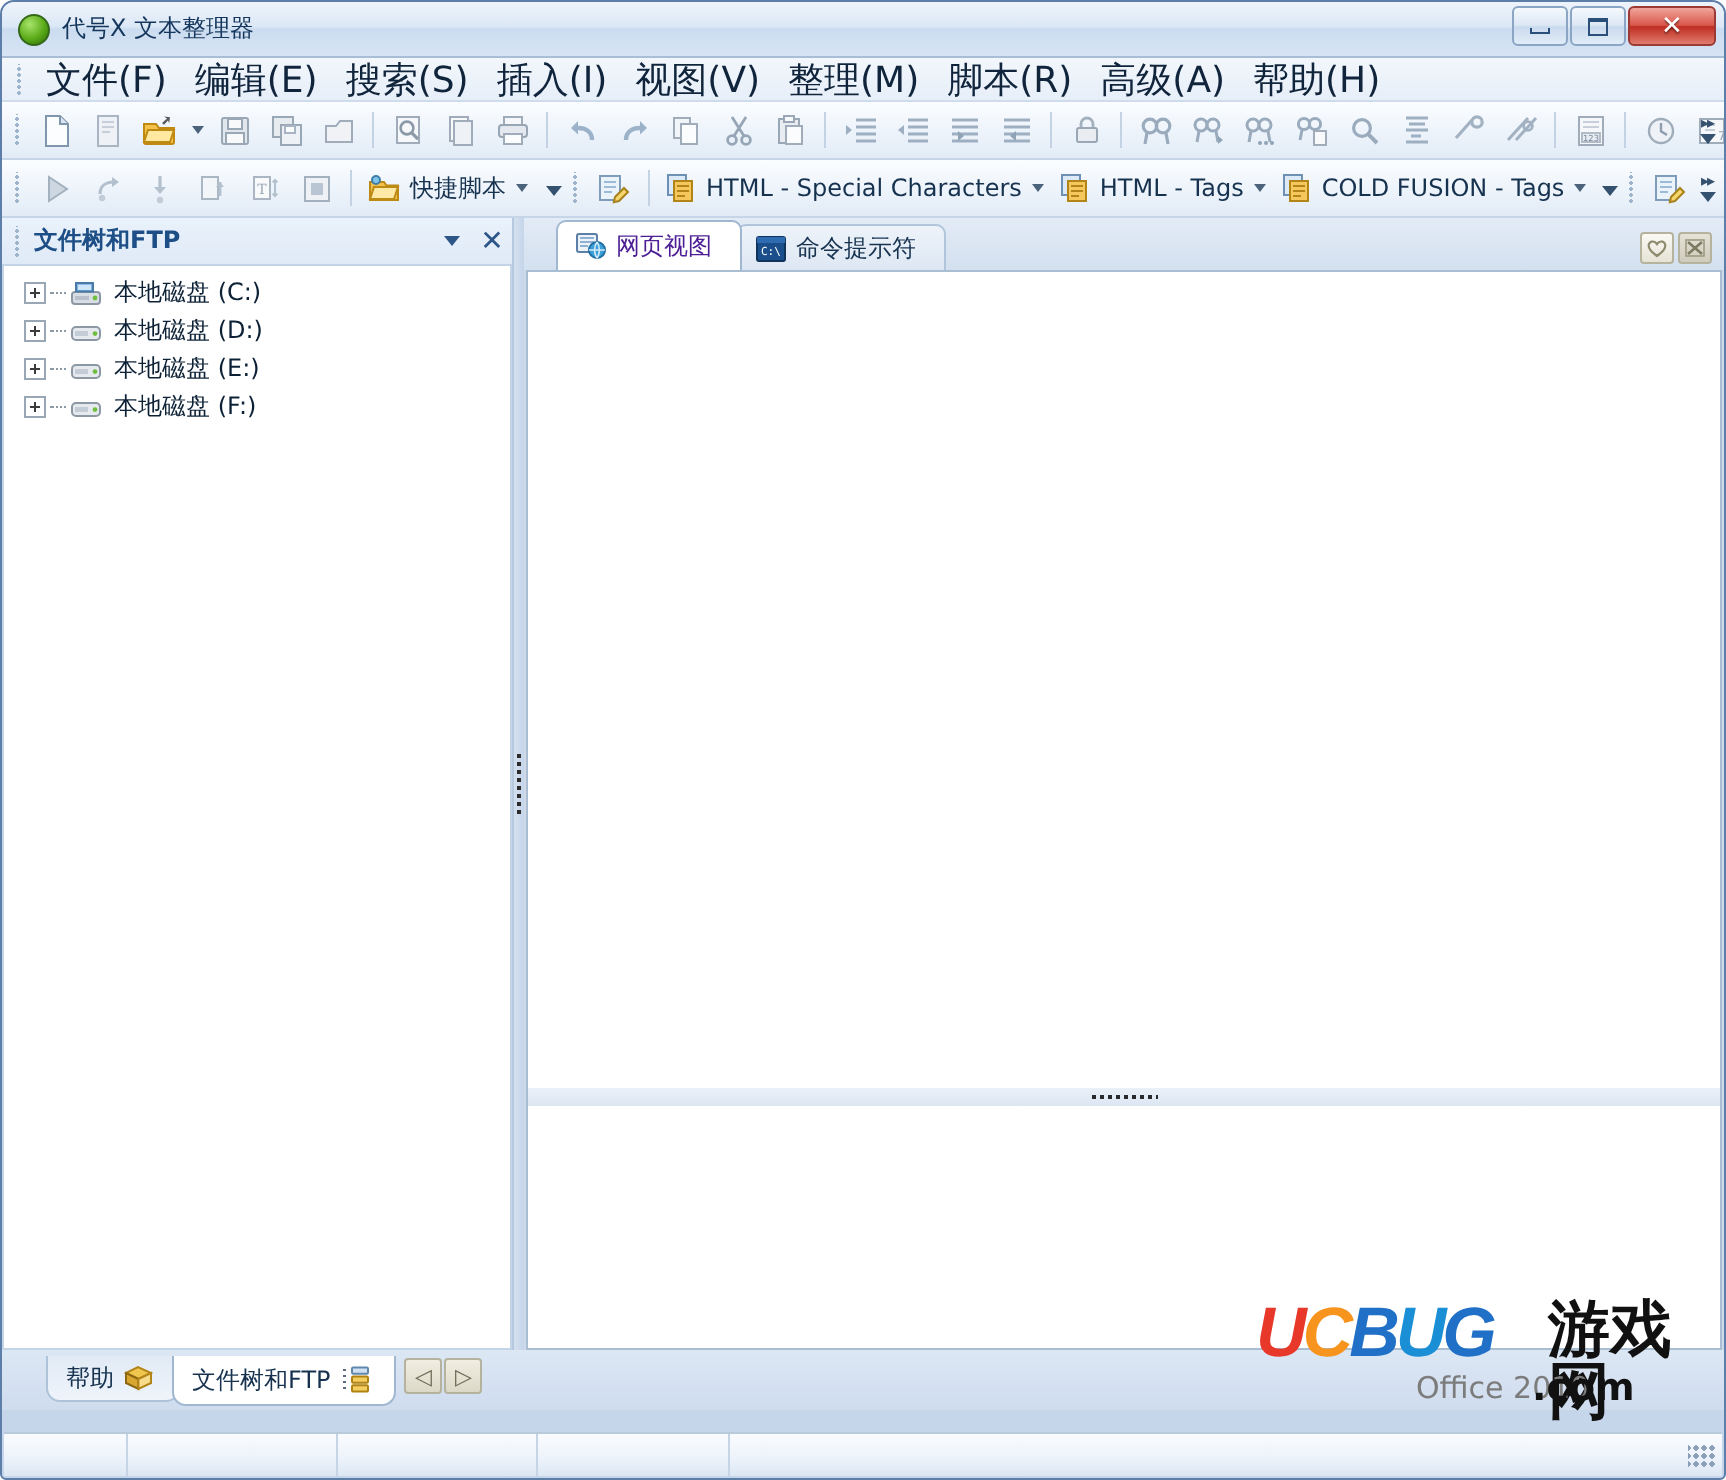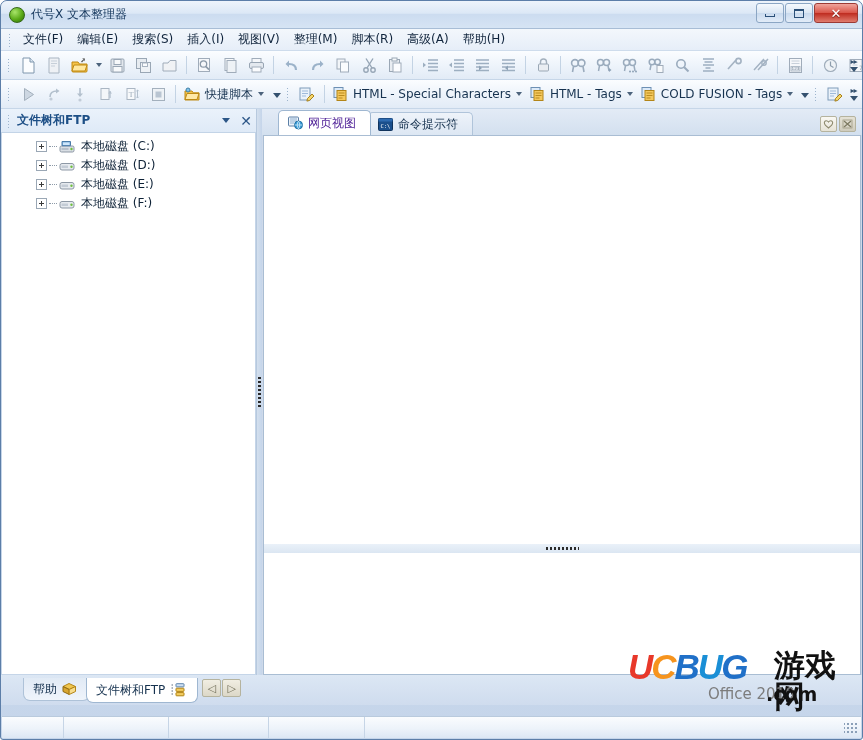--- a/index.html
+++ b/index.html
@@ -80,21 +80,21 @@
     width: 5px; height: 16px;
     flex: 0 0 auto;
     margin: 0 4px 0 2px;
     background-image: radial-gradient(circle, #9db4cd 40%, transparent 41%);
     background-size: 3px 3px;
     background-repeat: repeat-y;
     background-position: 1px 1px;
   }
   .menu-item {
     padding: 2px 7px;
-    font-size: 12px;
+    font-size: 18px;
     color: #10243c;
     white-space: nowrap;
     cursor: default;
     border-radius: 2px;
   }
 
   
   .toolbar {
     height: 29px;
     display: flex;
@@ -198,21 +198,20 @@
     padding: 4px 0 0 0;
     overflow: hidden;
   }
   .tree-row {
     display: flex;
     align-items: center;
     height: 19px;
     padding-left: 10px;
     cursor: pointer;
     white-space: nowrap;
-    margin-left: 24px;
   }
   .expander {
     width: 11px; height: 11px;
     border: 1px solid #9aa7b5;
     background: #fff;
     position: relative;
     flex: 0 0 auto;
     margin-right: 2px;
   }
   .expander::before {

